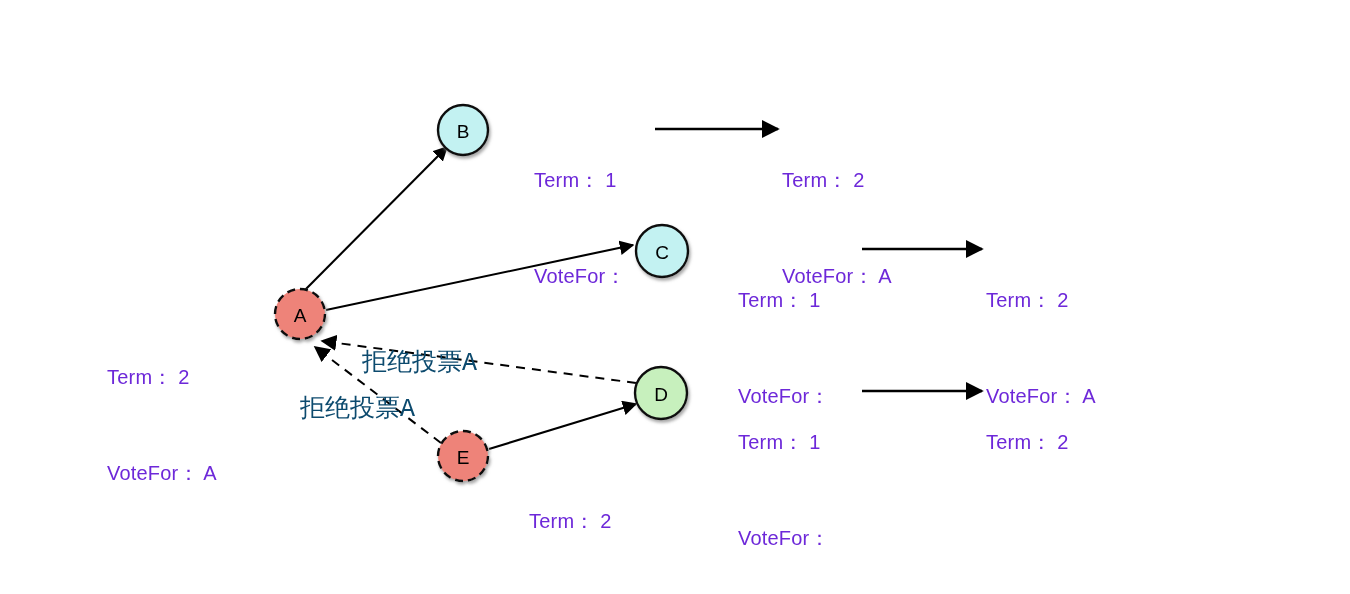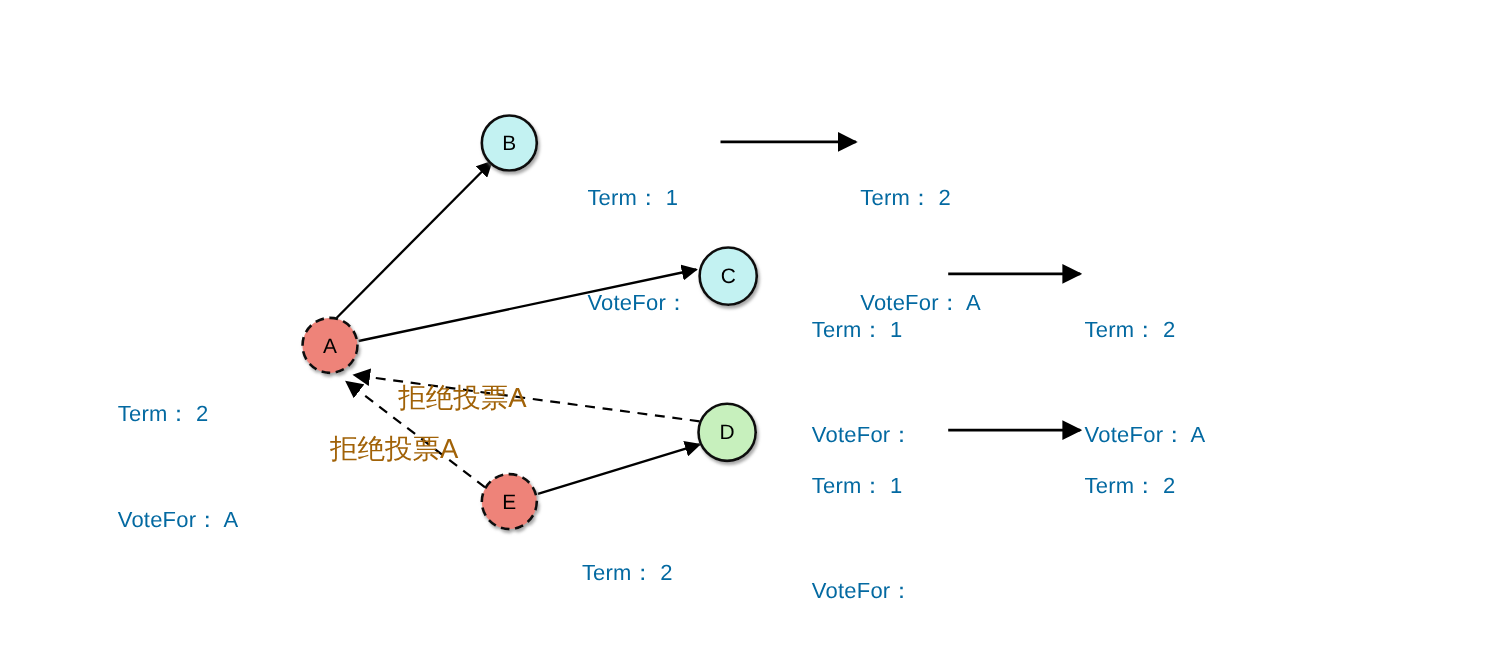--- a/index.html
+++ b/index.html
@@ -28,30 +28,30 @@
     font-family: "Liberation Sans", "DejaVu Sans", sans-serif;
     font-size: 19px;
     fill: #000000;
     text-anchor: middle;
     dominant-baseline: central;
   }
   .state-text {
     position: absolute;
     font-family: "Liberation Sans", "DejaVu Sans", sans-serif;
     font-size: 20px;
-    color: #0369a1;
+    color: #6d28d9;
     line-height: 32px;
     white-space: pre;
     letter-spacing: 0.2px;
   }
   .cn-label {
     position: absolute;
-    font-family: Liberation Sans, sans-serif;
+    font-family: Liberation Mono, monospace;
     font-size: 25px;
-    color: #a16207;
+    color: #0c4a6e;
     white-space: pre;
     font-weight: 500;
   }
 </style>
 </head>
 <body>
 
 <div id="canvas">
 
   <svg id="diagram-svg" viewBox="0 0 1350 594">

